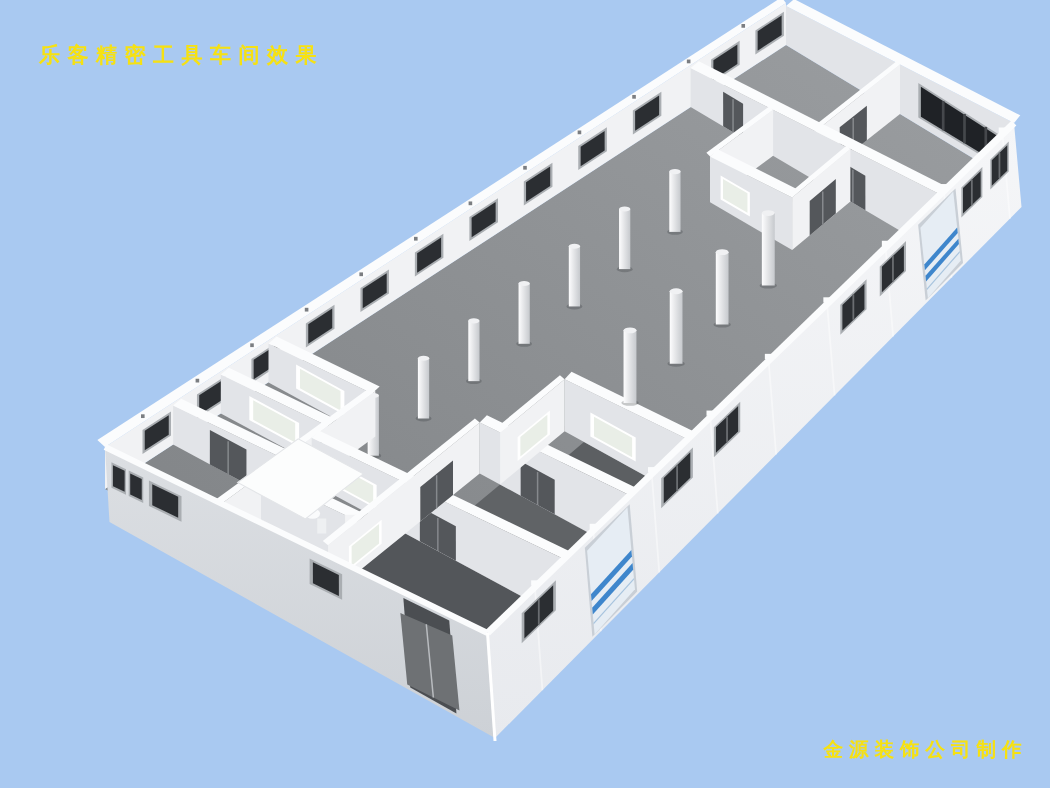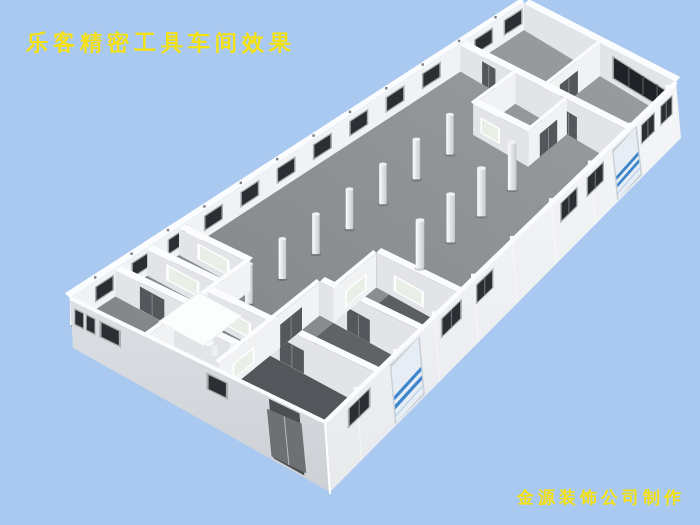--- a/index.html
+++ b/index.html
@@ -10,26 +10,26 @@
   .stage{position:absolute;inset:0;}
   svg{display:block;}
   .overlay-text{
     position:absolute;
     font-weight:bold;
     white-space:nowrap;
     pointer-events:none;
   }
   .title-text{
     left:26px;top:28px;
-    font-size:22px;
+    font-size:14px;
     letter-spacing:5px;
   }
   .credit-text{
     right:15px;bottom:16px;
-    font-size:17px;
+    font-size:13px;
     letter-spacing:4px;
   }
 </style>
 </head>
 <body style="background: rgb(169, 201, 241);">
 
 <div class="stage">
   <svg id="scene" width="700" height="525" viewBox="0 0 700 525">
       <defs>
         <linearGradient id="gfloor" x1="1" y1="0" x2="0" y2="1">

